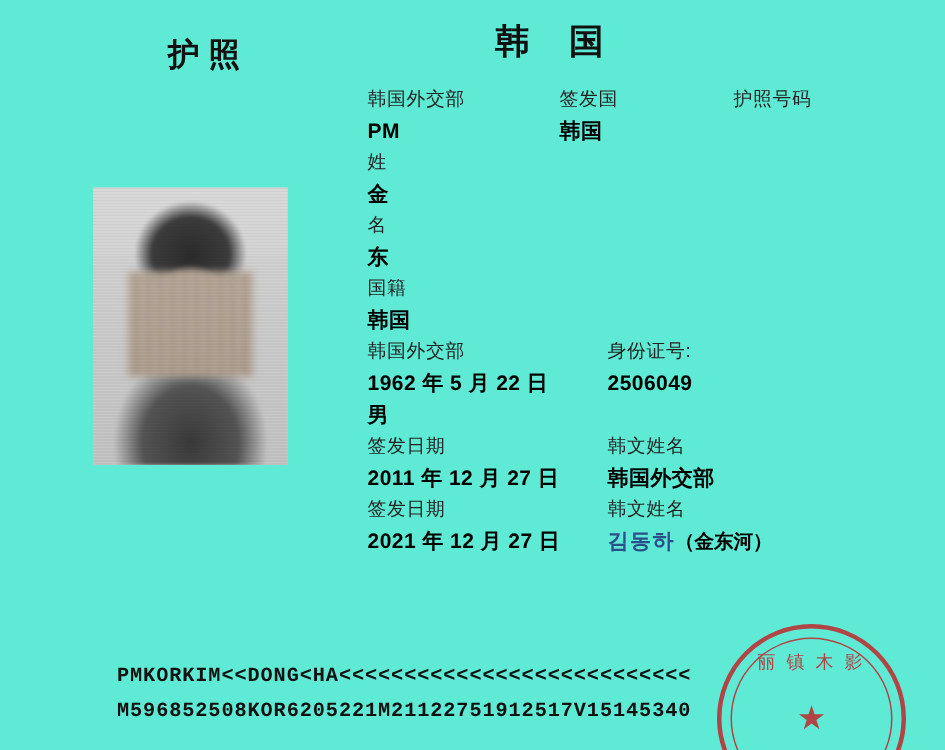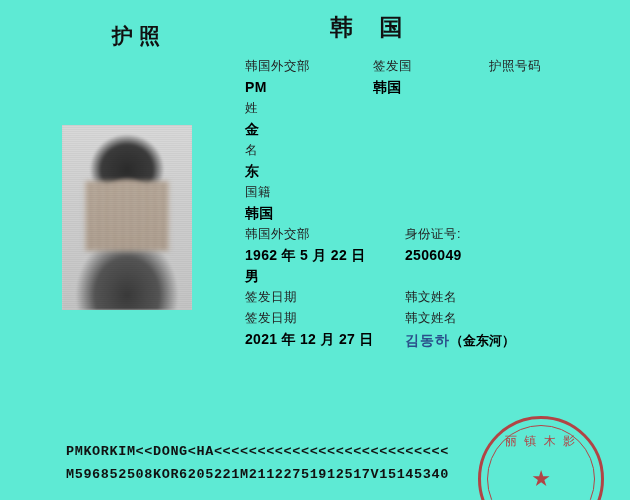--- a/index.html
+++ b/index.html
@@ -123,21 +123,21 @@
     top: 0;
   }
   .paren {
     font-size: 13px;
     font-weight: bold;
     color: #000;
   }
   
   .mrz {
     position: absolute;
-    left: 66px;
+    left: 78px;
     top: 440px;
     font-family: "Liberation Mono", monospace;
     font-size: 13.5px;
     letter-spacing: .6px;
     color: #111;
     line-height: 23px;
     font-weight: bold;
   }
   
   .stamp {
@@ -233,20 +233,24 @@
     </div>
 
     <div class="row">
       <span class="val col1">男</span>
     </div>
 
     <div class="row">
       <span class="lbl col1">签发日期</span>
       <span class="lbl col2b">韩文姓名</span>
     </div>
+    <div class="row">
+      <span class="val col1">2011 年 12 月 27 日</span>
+      <span class="val col2b">韩国外交部</span>
+    </div>
 
     <div class="row">
       <span class="lbl col1">签发日期</span>
       <span class="lbl col2b">韩文姓名</span>
     </div>
     <div class="row">
       <span class="val col1">2021 年 12 月 27 日</span>
       <span class="sig-wrap">
         <span class="hangul-sig">김동하</span><span class="paren">（金东河）</span>
       </span>

